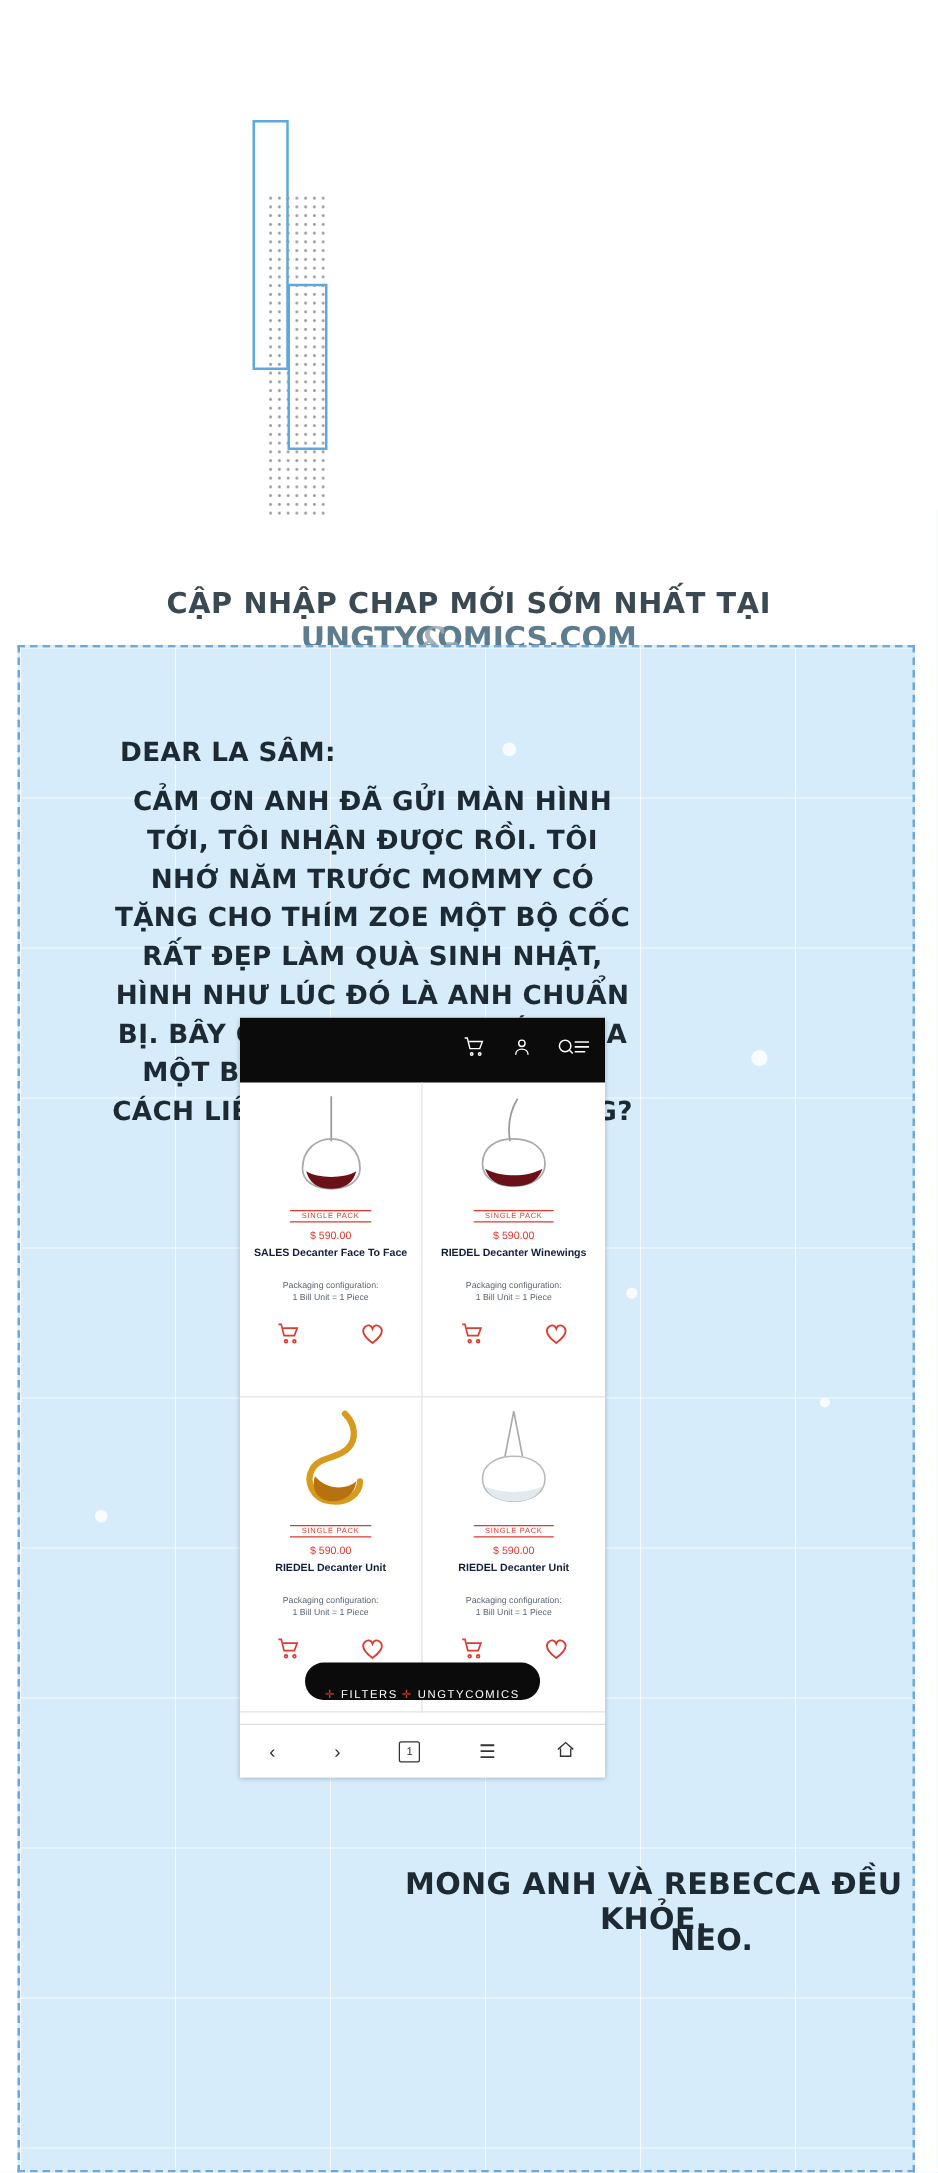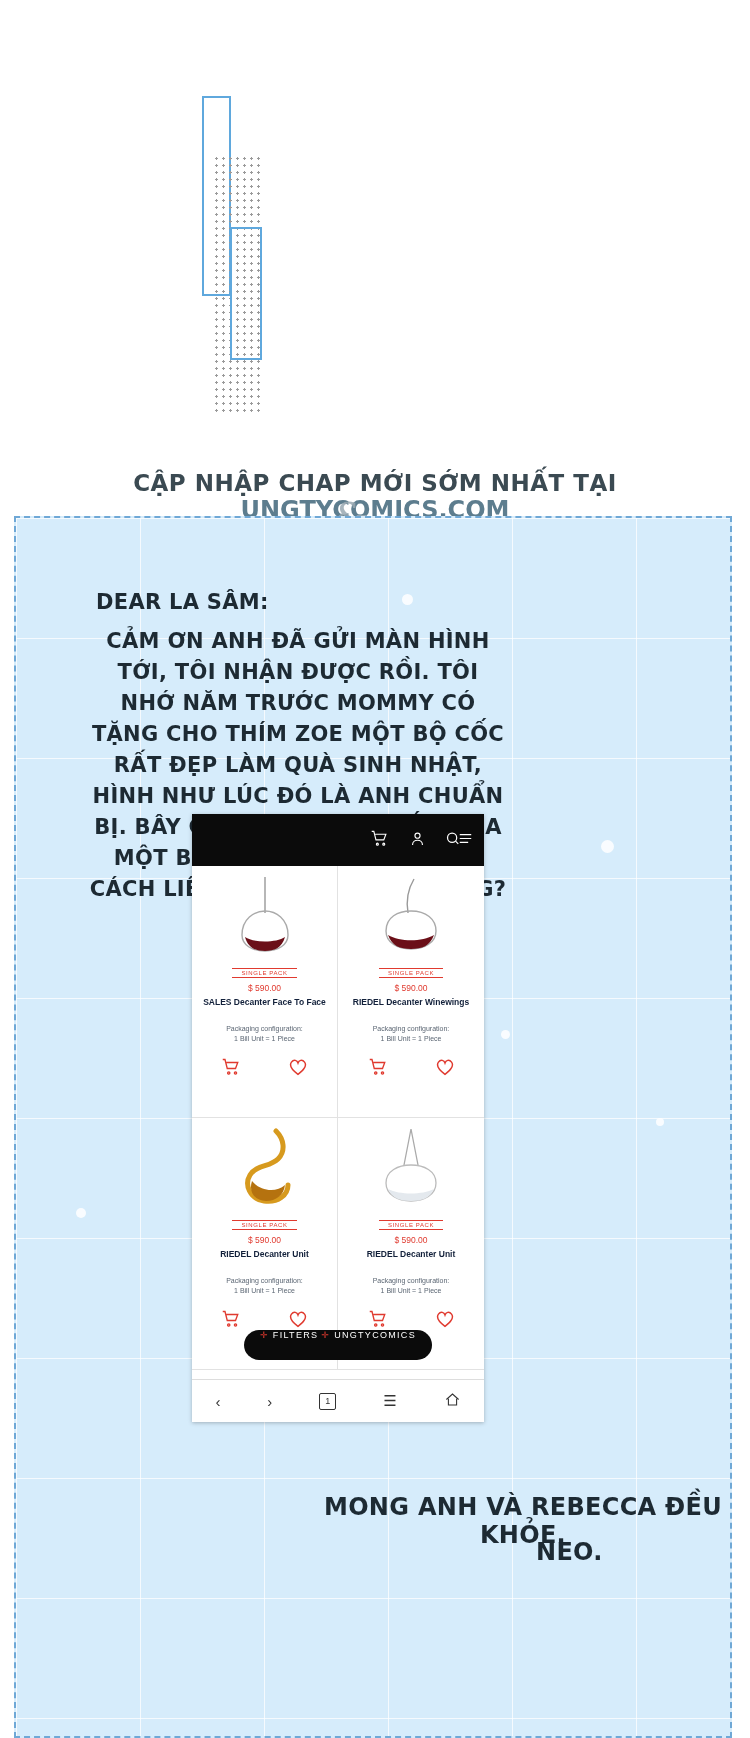--- a/index.html
+++ b/index.html
@@ -203,21 +203,21 @@
   #filters-bar {
     position: absolute;
     left: 50%;
     transform: translateX(-50%);
     bottom: 62px;
     background: #0b0b0b;
     color: #ffffff;
     border-radius: 18px;
     height: 30px;
     display: flex;
-    align-items: flex-start;
+    align-items: flex-end;
     gap: 3px;
     padding: 0 16px;
     font-size: 9px;
     letter-spacing: 1.3px;
     white-space: nowrap;
   }
   #filters-bar .plus { color: #e03a2f; margin-right: 4px; }
   #phone-navbar {
     position: absolute;
     left: 0; right: 0; bottom: 0;

